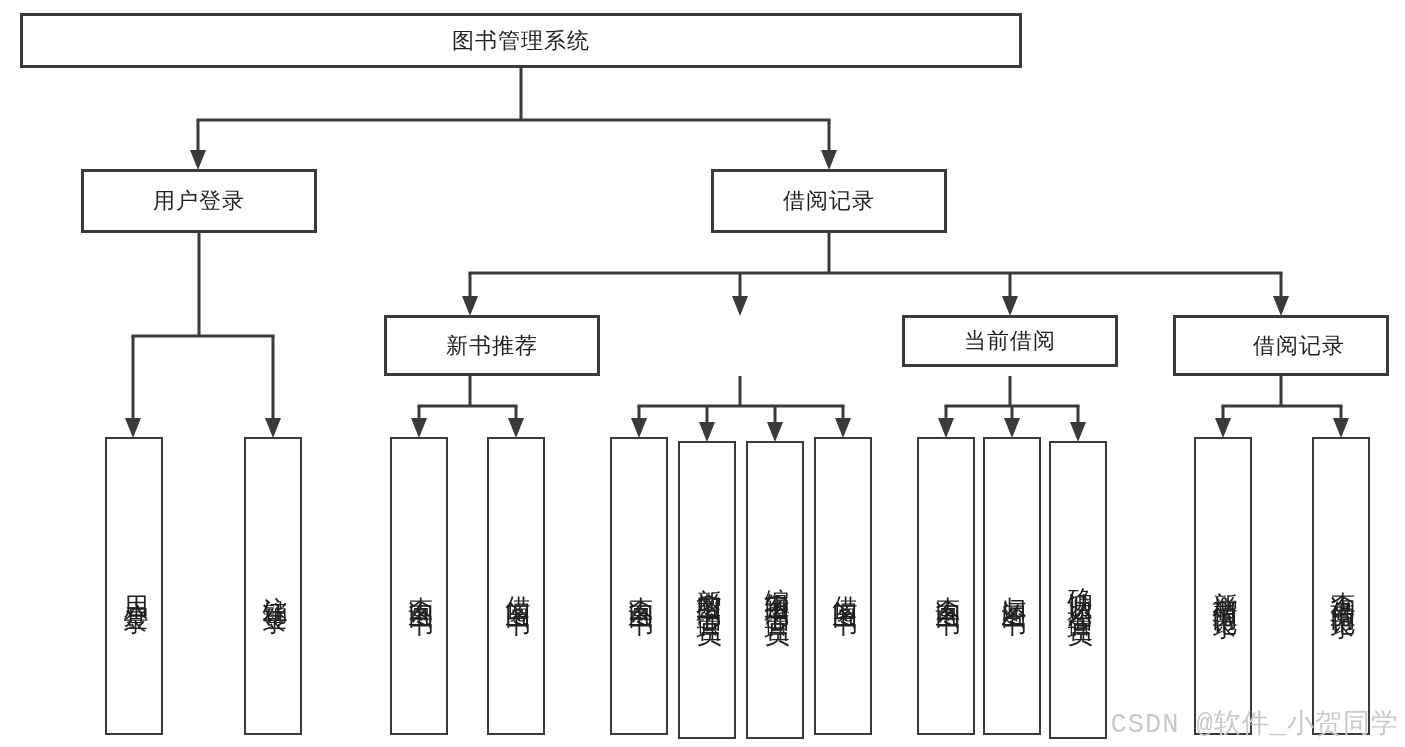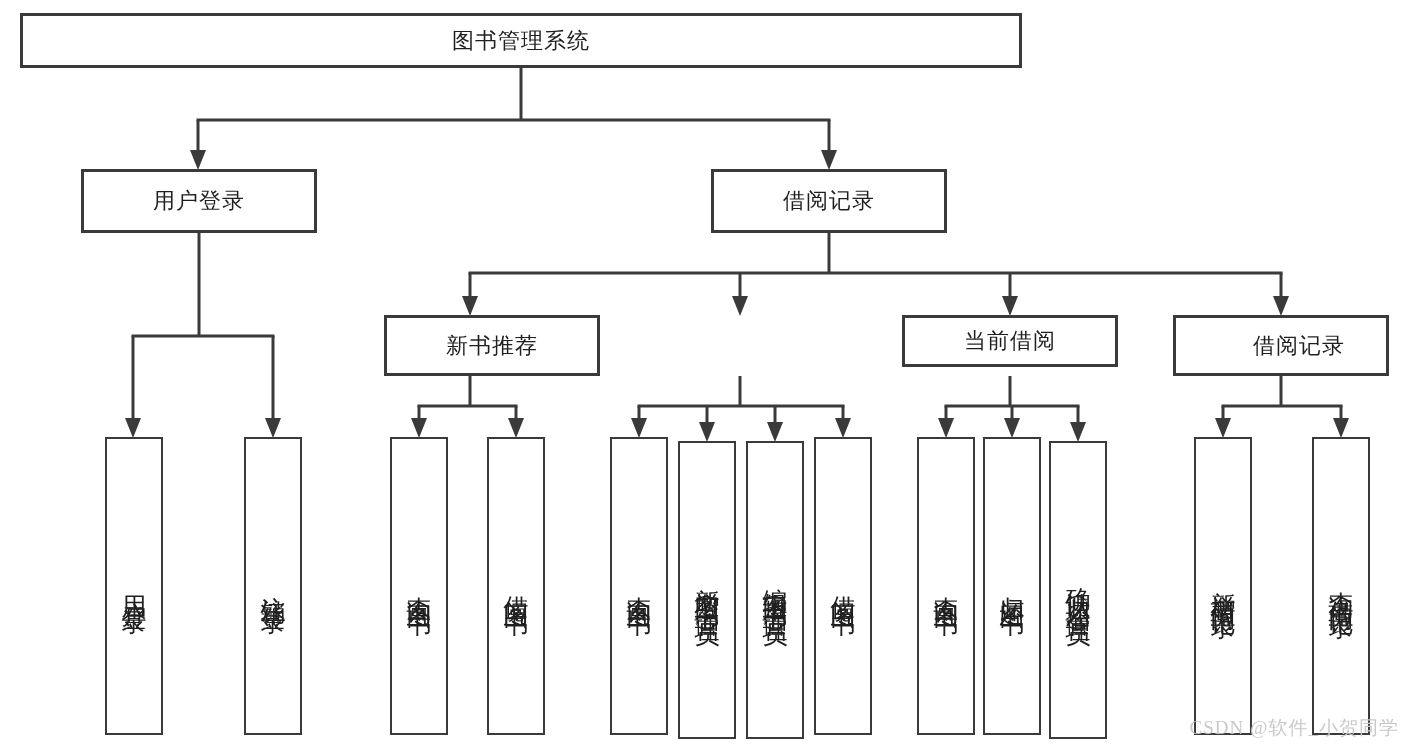--- a/index.html
+++ b/index.html
@@ -1,20 +1,20 @@
 <!DOCTYPE html>
 <html><head>
 <meta charset="utf-8">
 <style>
   html,body { margin:0; padding:0; background:#ffffff; }
   #canvas {
     position:relative;
     width:1405px; height:747px;
     background:#ffffff;
-    font-family:Liberation Serif, serif;
+    font-family:Liberation Mono, monospace;
     overflow:hidden;
   }
   #connectors {
     position:absolute; left:0; top:0;
     pointer-events:none;
   }
   .box {
     position:absolute;
     background:#ffffff;
     border:3px solid #3a3a3a;
@@ -34,21 +34,21 @@
     border-width:2.5px;
     writing-mode:vertical-rl;
     text-orientation:mixed;
     font-size:25px;
     letter-spacing:5px;
     line-height:1;
   }
   .watermark {
     position:absolute;
     right:6px; bottom:6px;
-    font-size:19px;
+    font-size:27px;
     color:#c9c9c9;
     letter-spacing:1px;
     white-space:nowrap;
   }
   svg line, svg polyline { stroke:#3a3a3a; stroke-width:3; fill:none; }
   svg polygon { fill:#3a3a3a; stroke:none; }
 </style>
 </head>
 <body>
 

